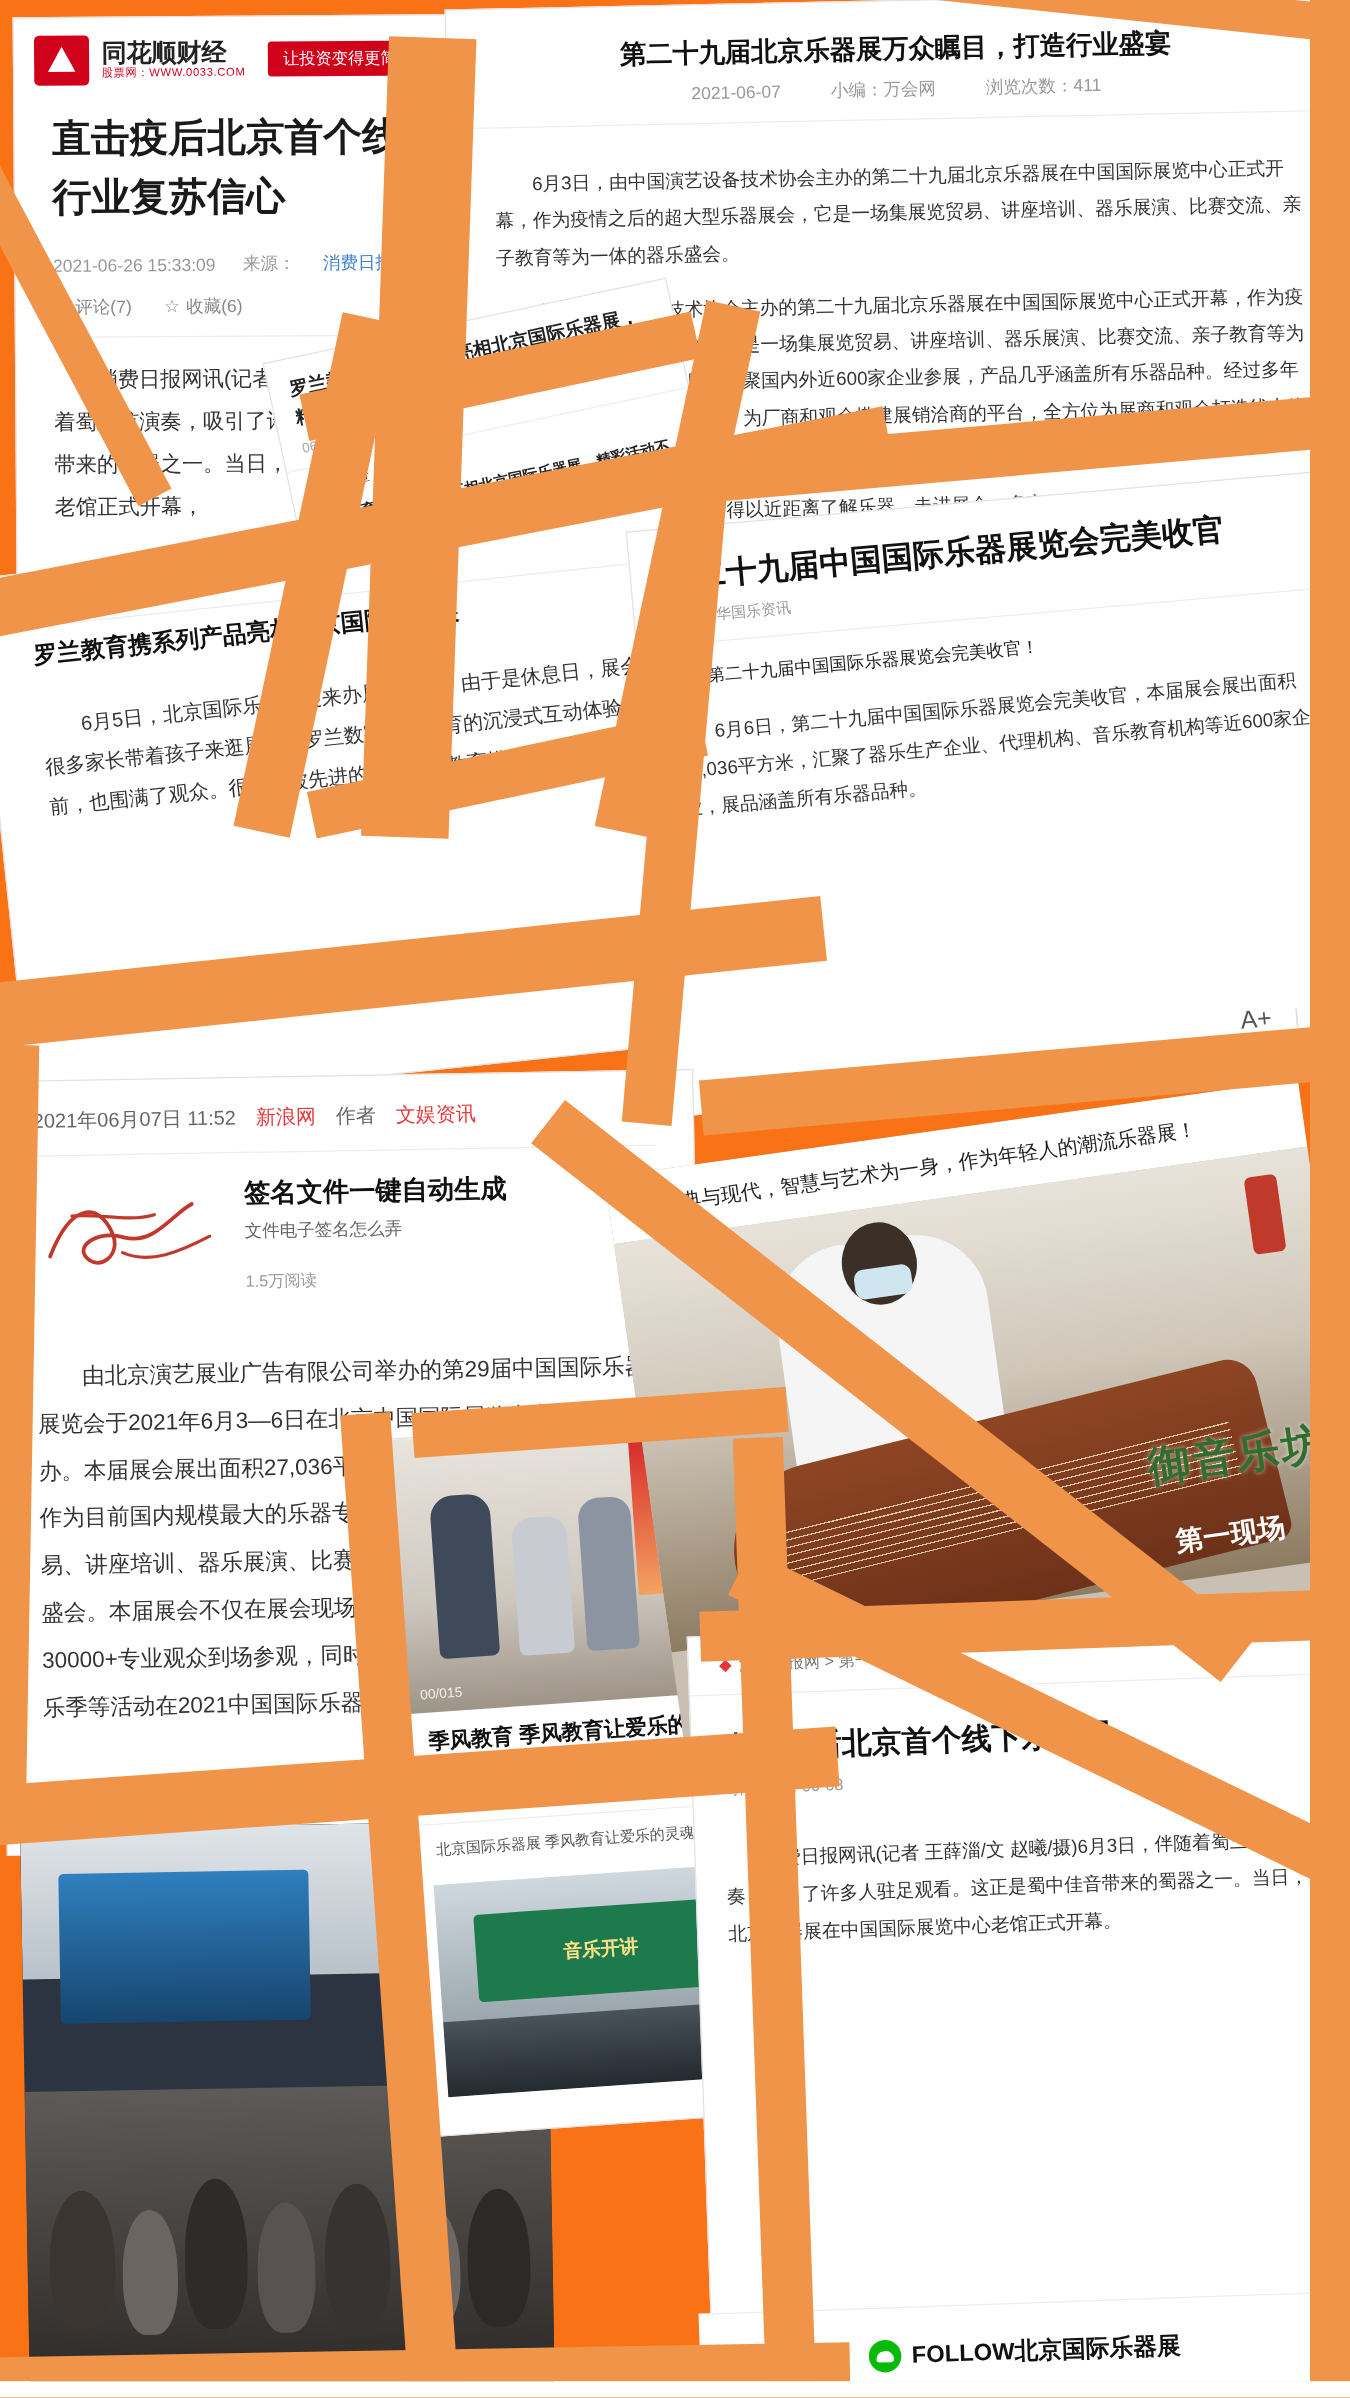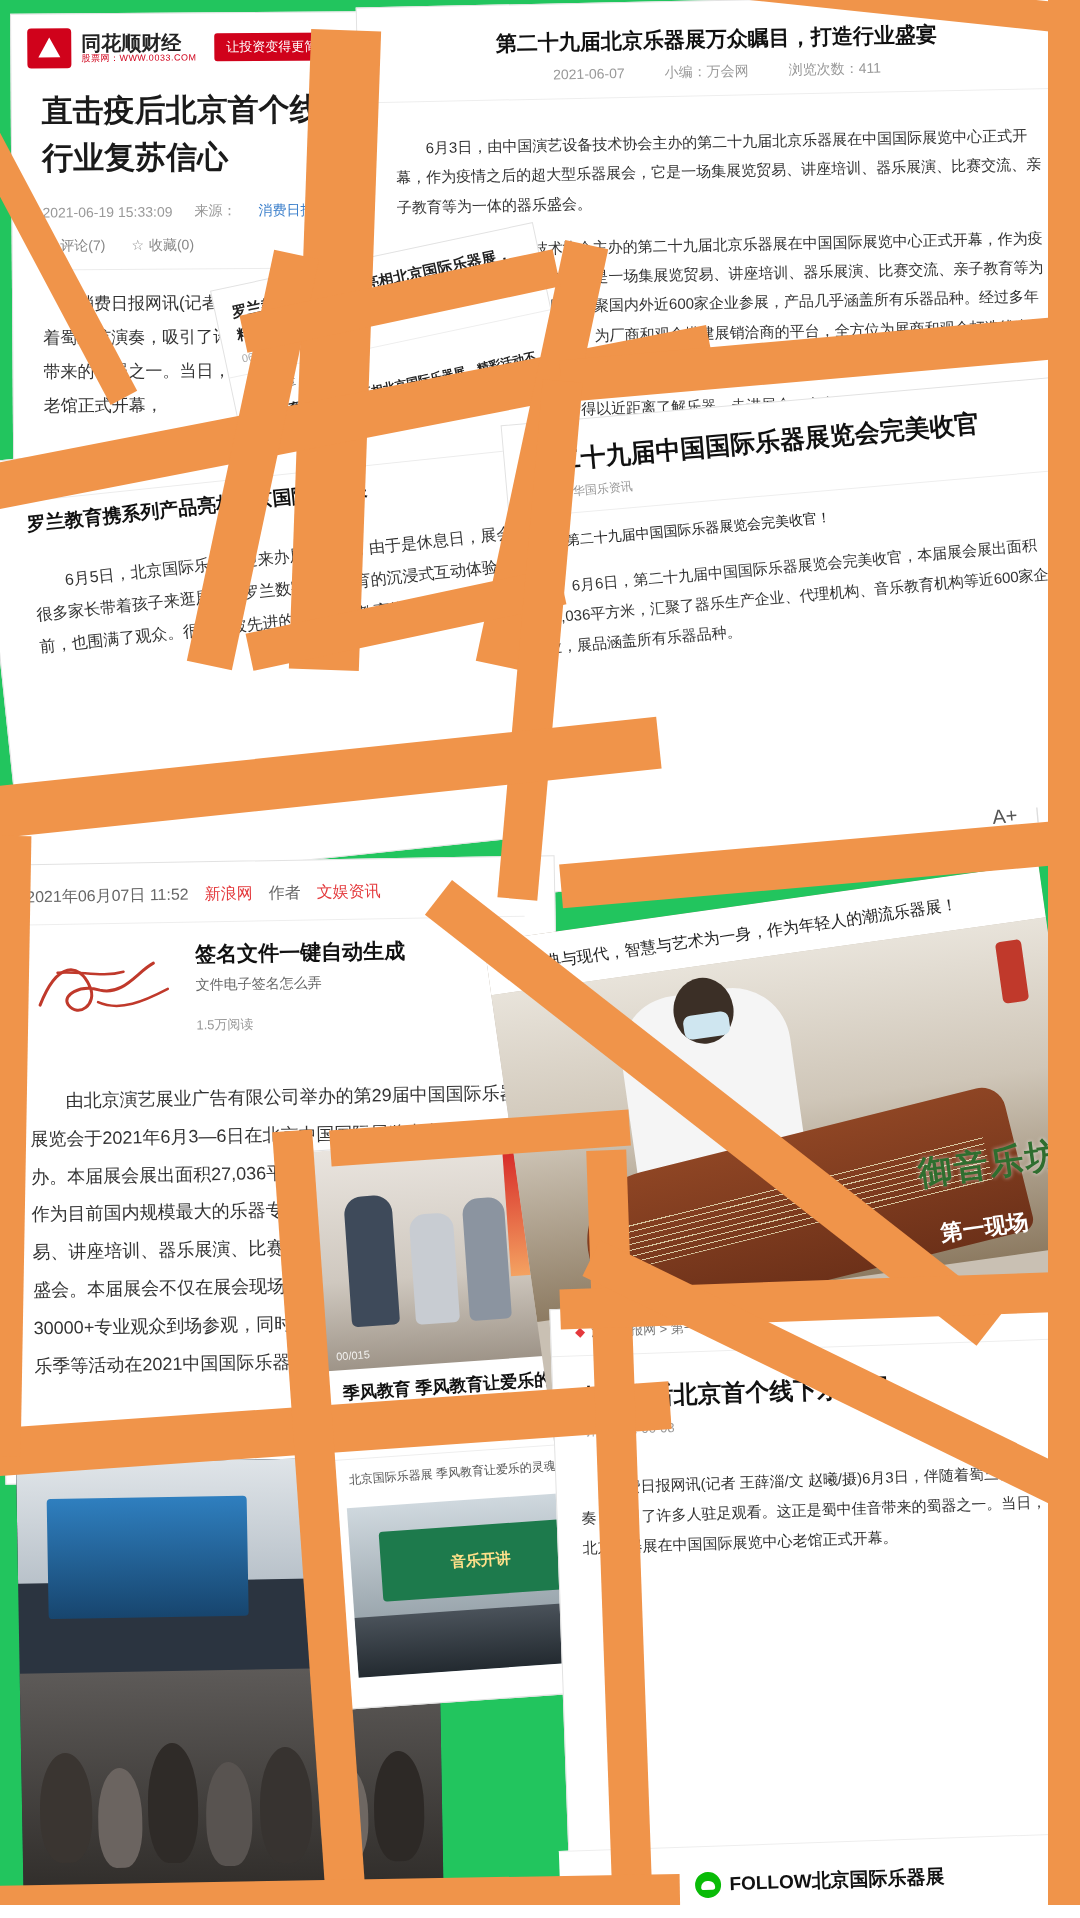--- a/index.html
+++ b/index.html
@@ -9,21 +9,21 @@
   }
   body {
     font-family: "Liberation Sans", sans-serif;
     color: #222;
   }
   #page {
     position: relative;
     width: 1080px;
     height: 1905px;
     overflow: hidden;
-    background: #22c55e;
+    background: #f97316;
   }
   .card {
     position: absolute;
     background: #ffffff;
     box-sizing: border-box;
     overflow: hidden;
     border: 1px solid #e2e2e2;
   }
   
   .h-title {
@@ -333,27 +333,27 @@
       <div class="ths-logo-mark"></div>
       <div class="ths-logo-text">
         <div class="t1">同花顺财经</div>
         <div class="t2">股票网：WWW.0033.COM</div>
       </div>
       <div class="ths-slogan">让投资变得更简单</div>
     </div>
     <div class="ths-body">
       <div class="h-title">直击疫后北京首个线下乐器展 行业复苏信心</div>
       <div class="meta" style="margin-top:22px;display:flex;gap:22px;align-items:center;">
-        <span>2021-06-19 15:33:09</span>
+        <span>2021-06-26 15:33:09</span>
         <span>来源：</span>
         <span class="src">消费日报财经</span>
       </div>
       <div class="ths-actions">
         <span><span class="ic">☰</span><span>评论(7)</span></span>
-        <span><span class="ic">☆</span><span>收藏(0)</span></span>
+        <span><span class="ic">☆</span><span>收藏(6)</span></span>
       </div>
       <div class="divider"></div>
       <p class="body-text">消费日报网讯(记者 王薛淄/文 赵曦/摄)6月3日，伴随着蜀三弦演奏，吸引了许多人驻足观看。这正是蜀中佳音带来的蜀器之一。当日，北京乐器展在中国国际展览中心老馆正式开幕，</p>
       <p class="body-text">值得一提的是，这是疫情后北京举办的首个线下乐器展会。</p>
     </div>
   </div>
 
   <div class="card" id="card-bjexpo">
     <div class="bj-title">第二十九届北京乐器展万众瞩目，打造行业盛宴</div>
     <div class="bj-meta">

